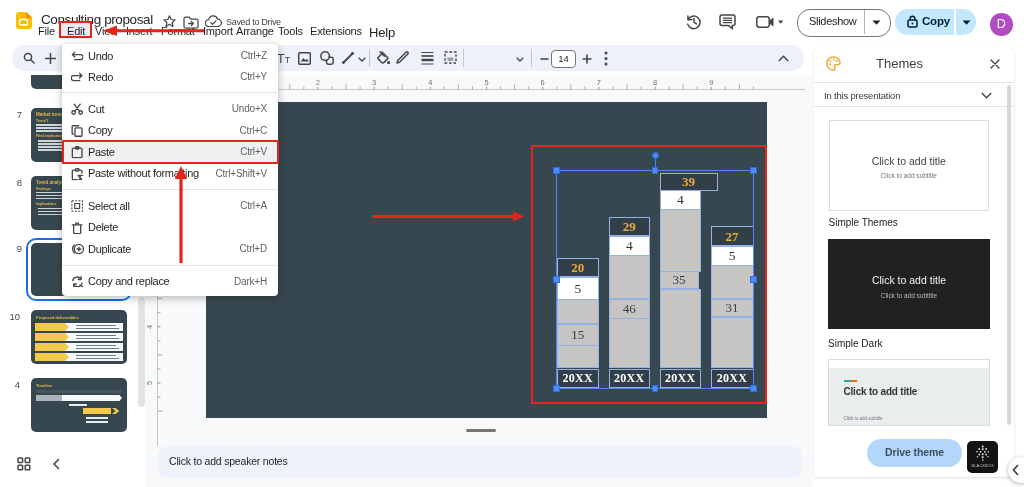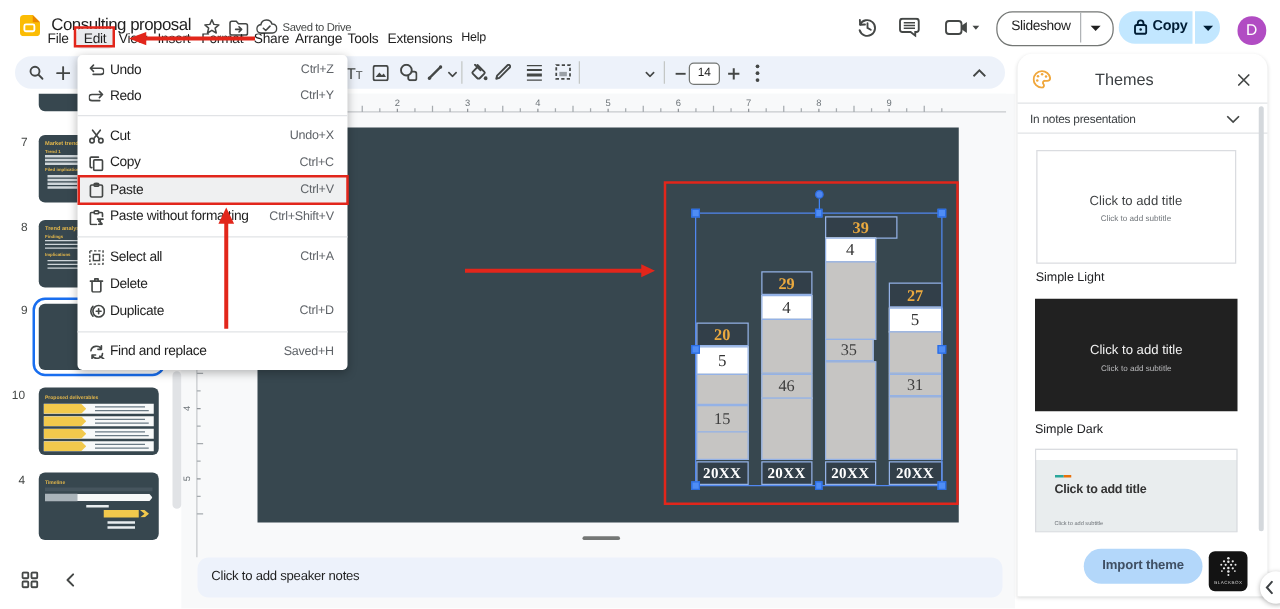--- a/index.html
+++ b/index.html
@@ -289,25 +289,25 @@
       <path d="M5.7,7.6 L7.6,9.4 L11,5.9" fill="none" stroke="#444746" stroke-width="1.3" stroke-linecap="round" stroke-linejoin="round"></path>
     </svg>
     <div class="abs" style="left:226px;top:16.5px;font-size:9px;letter-spacing:-0.3px;color:#444746;">Saved to Drive</div>
 
     <div class="abs" style="left:38px;top:25px;font-size:11px;letter-spacing:-0.2px;color:#1f1f1f;">File</div>
     <div class="abs" style="left:61px;top:22.5px;width:30px;height:16px;background:#e9ebee;border-radius:4px;"></div>
     <div class="abs" style="left:67px;top:25px;font-size:11px;letter-spacing:-0.2px;color:#1f1f1f;">Edit</div>
     <div class="abs" style="left:95px;top:25px;font-size:11px;letter-spacing:-0.2px;color:#1f1f1f;">View</div>
     <div class="abs" style="left:126px;top:25px;font-size:11px;letter-spacing:-0.2px;color:#1f1f1f;">Insert</div>
     <div class="abs" style="left:161px;top:25px;font-size:11px;letter-spacing:-0.2px;color:#1f1f1f;">Format</div>
-    <div class="abs" style="left:203px;top:25px;font-size:11px;letter-spacing:-0.2px;color:#1f1f1f;">Share</div>
+    <div class="abs" style="left:203px;top:25px;font-size:11px;letter-spacing:-0.2px;color:#1f1f1f;">Import</div>
     <div class="abs" style="left:236px;top:25px;font-size:11px;letter-spacing:-0.2px;color:#1f1f1f;">Arrange</div>
     <div class="abs" style="left:278px;top:25px;font-size:11px;letter-spacing:-0.2px;color:#1f1f1f;">Tools</div>
     <div class="abs" style="left:310px;top:25px;font-size:11px;letter-spacing:-0.2px;color:#1f1f1f;">Extensions</div>
-    <div class="abs" style="left:369px;top:25px;font-size:10px;letter-spacing:-0.2px;color:#1f1f1f;">Help</div>
+    <div class="abs" style="left:369px;top:25px;font-size:13px;letter-spacing:-0.2px;color:#1f1f1f;">Help</div>
 
     <div class="abs" style="left:58.9px;top:21.3px;width:33.6px;height:17.2px;border:2.6px solid #e2261b;box-sizing:border-box;"></div>
 
     <svg class="abs" style="left:100px;top:23px;" width="108" height="16">
       <line x1="15" y1="7.8" x2="104" y2="7.8" stroke="#e2261b" stroke-width="3.1"></line>
       <polygon points="3,7.8 17,2.5 17,13.1" fill="#e2261b"></polygon>
     </svg>
 
     <svg class="abs" style="left:686px;top:14px;" width="16" height="16">
       <path d="M2.1,5.6 a6.3,6.3 0 1 1 -0.4,4.5" fill="none" stroke="#444746" stroke-width="1.5" stroke-linecap="round"></path>
@@ -430,48 +430,48 @@
       <circle cx="4.4" cy="4.9" r="1" fill="#f0a73c"></circle>
         <circle cx="7.7" cy="3.4" r="1" fill="#f0a73c"></circle>
         <circle cx="10.8" cy="5.1" r="1" fill="#f0a73c"></circle>
         <circle cx="3.8" cy="8.3" r="1" fill="#f0a73c"></circle>
     </svg>
     <div class="abs" style="left:848px;top:56px;font-size:13px;color:#3c4043;margin-left:28px;">Themes</div>
     <svg class="abs" style="left:990px;top:58.5px;" width="10" height="10">
       <path d="M1,1 L9,9 M9,1 L1,9" stroke="#444746" stroke-width="1.4" stroke-linecap="round"></path>
     </svg>
     <div class="abs" style="left:814px;top:82px;width:200px;height:1px;background:#e1e3e6;"></div>
-    <div class="abs" style="left:824px;top:89.5px;font-size:9.5px;letter-spacing:-0.2px;color:#3c4043;">In notes presentation</div>
+    <div class="abs" style="left:824px;top:89.5px;font-size:9.5px;letter-spacing:-0.2px;color:#3c4043;">In this presentation</div>
     <svg class="abs" style="left:981px;top:91.5px;" width="11" height="7">
         <path d="M0.8,1 L5.5,5.7 L10.2,1" fill="none" stroke="#444746" stroke-width="1.4"></path>
       </svg>
     <div class="abs" style="left:814px;top:105.5px;width:200px;height:1px;background:#e1e3e6;"></div>
 
     <div class="abs" style="left:1006.5px;top:85px;width:4px;height:340px;background:#d4d8dc;border-radius:2px;"></div>
 
     <div class="abs" style="left:828.5px;top:120px;width:160.5px;height:90.5px;background:#fff;border:1px solid #dadce0;box-sizing:border-box;"></div>
     <div class="abs" style="left:828.5px;top:155px;width:160.5px;text-align:center;font-size:10.5px;color:#404345;">Click to add title</div>
     <div class="abs" style="left:828.5px;top:172px;width:160.5px;text-align:center;font-size:6.5px;color:#70757a;">Click to add subtitle</div>
-    <div class="abs" style="left:828.5px;top:217px;font-size:10px;color:#202124;">Simple Light</div>
+    <div class="abs" style="left:828.5px;top:217px;font-size:10px;color:#202124;">Simple Themes</div>
 
     <div class="abs" style="left:828px;top:238.5px;width:162px;height:90.5px;background:#212121;"></div>
     <div class="abs" style="left:828px;top:274px;width:162px;text-align:center;font-size:10.5px;color:#f1f1f1;">Click to add title</div>
     <div class="abs" style="left:828px;top:292px;width:162px;text-align:center;font-size:6.5px;color:#b9babc;">Click to add subtitle</div>
     <div class="abs" style="left:828px;top:338px;font-size:10px;color:#202124;">Simple Dark</div>
 
     <div class="abs" style="left:828px;top:358.5px;width:162px;height:67px;background:#e9edee;border:1px solid #dadce0;box-sizing:border-box;"></div>
     <div class="abs" style="left:829px;top:359.5px;width:160px;height:8.5px;background:#fff;"></div>
     <div class="abs" style="left:844px;top:380px;width:7px;height:2.4px;background:#2aa79b;"></div>
     <div class="abs" style="left:851px;top:380px;width:5.5px;height:2.4px;background:#e8710a;"></div>
     <div class="abs" style="left:843.5px;top:386px;font-size:10px;font-weight:bold;letter-spacing:-0.2px;color:#333;">Click to add title</div>
     <div class="abs" style="left:843.5px;top:416px;font-size:4.5px;color:#70757a;">Click to add subtitle</div>
 
     <div class="abs" style="left:815px;top:425.5px;width:198px;height:51.5px;background:#fff;"></div>
     <div class="abs" style="left:867px;top:438.5px;width:95px;height:28px;background:#b3d7fa;border-radius:14px;"></div>
-    <div class="abs" style="left:867px;top:446px;width:95px;text-align:center;font-size:10.5px;font-weight:bold;letter-spacing:-0.1px;color:#3f4f63;">Import theme</div>
+    <div class="abs" style="left:867px;top:446px;width:95px;text-align:center;font-size:10.5px;font-weight:bold;letter-spacing:-0.1px;color:#3f4f63;">Drive theme</div>
 
     <div class="abs" style="left:966.5px;top:441px;width:31.5px;height:31.5px;background:#131313;border-radius:5px;"></div>
     <svg class="abs" style="left:966.5px;top:441px;" width="31.5" height="31.5">
       <g fill="#e8e8e8">
         <circle cx="15.7" cy="5.5" r="1"></circle>
         <circle cx="12.2" cy="8" r="0.9"></circle>
           <circle cx="15.7" cy="8.3" r="1"></circle>
           <circle cx="19.2" cy="8" r="0.9"></circle>
         <circle cx="10" cy="10.8" r="0.8"></circle>
           <circle cx="13.5" cy="10.8" r="0.9"></circle>
@@ -563,22 +563,22 @@
     </svg>
     <div class="mi" style="top:198.5px;">Duplicate</div>
       <div class="ms" style="top:199px;">Ctrl+D</div>
     <div class="msep" style="top:220.5px;"></div>
 
     <svg class="micon" style="top:230.5px;" width="15" height="13">
       <path d="M2,5.5 a5,4.5 0 0 1 9.5,-1.5 M11.5,1 L11.5,4.2 L8.3,4.2" class="ic" stroke-width="1.3"></path>
       <path d="M12.5,8 a5,4.5 0 0 1 -9.5,1.8 M3,12.5 L3,9.3 L6.2,9.3" class="ic" stroke-width="1.3"></path>
       <path d="M10,10.5 L13.5,12.8" class="ic" stroke-width="1.3"></path>
     </svg>
-    <div class="mi" style="top:231px;">Find and replace</div>
-      <div class="ms" style="top:231.5px;">Saved+H</div>
+    <div class="mi" style="top:231px;">Copy and replace</div>
+      <div class="ms" style="top:231.5px;">Dark+H</div>
   </div>
 
   <div id="redann">
     <div class="abs" style="left:61.5px;top:139.5px;width:217.5px;height:24.5px;border:2.4px solid #e2261b;box-sizing:border-box;"></div>
     <svg class="abs" style="left:172px;top:164px;" width="18" height="101">
       <line x1="9" y1="12" x2="9" y2="99" stroke="#e2261b" stroke-width="3.2"></line>
       <polygon points="9,2 2.7,15 15.3,15" fill="#e2261b"></polygon>
     </svg>
   </div>
 

